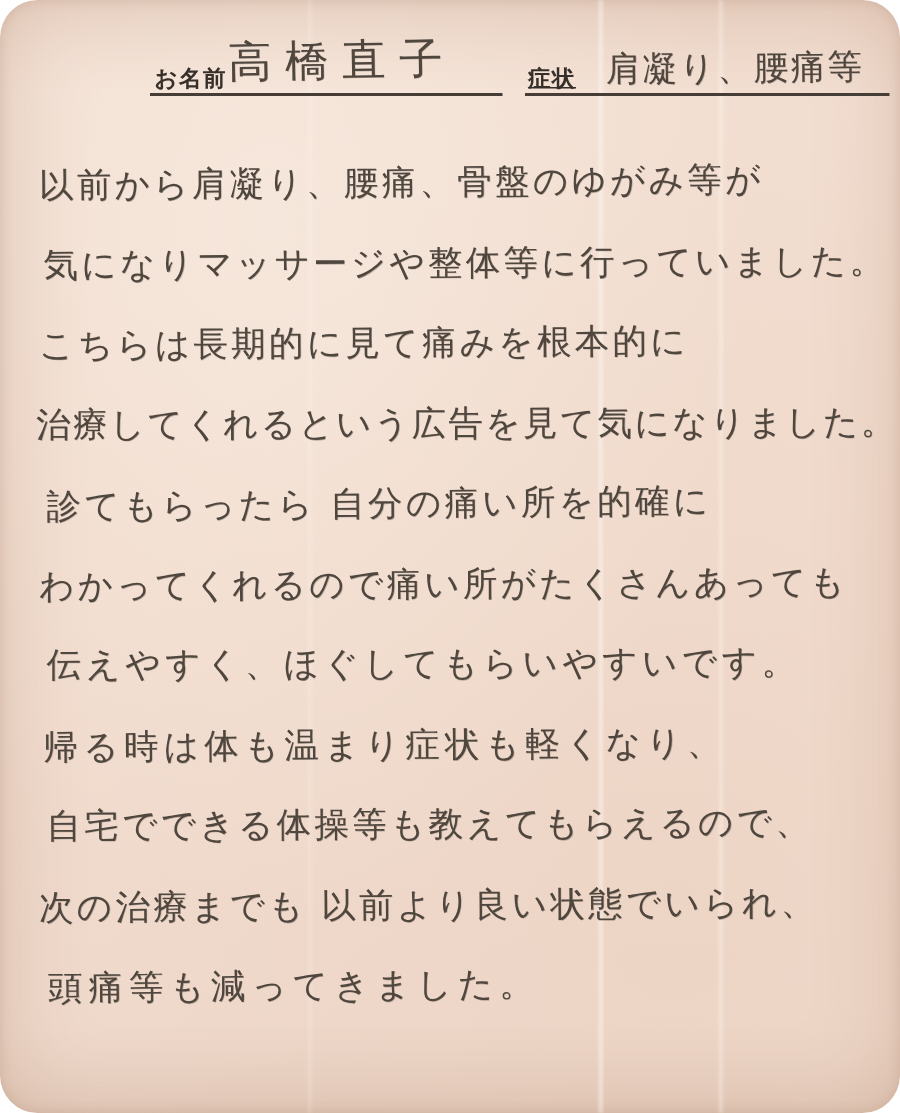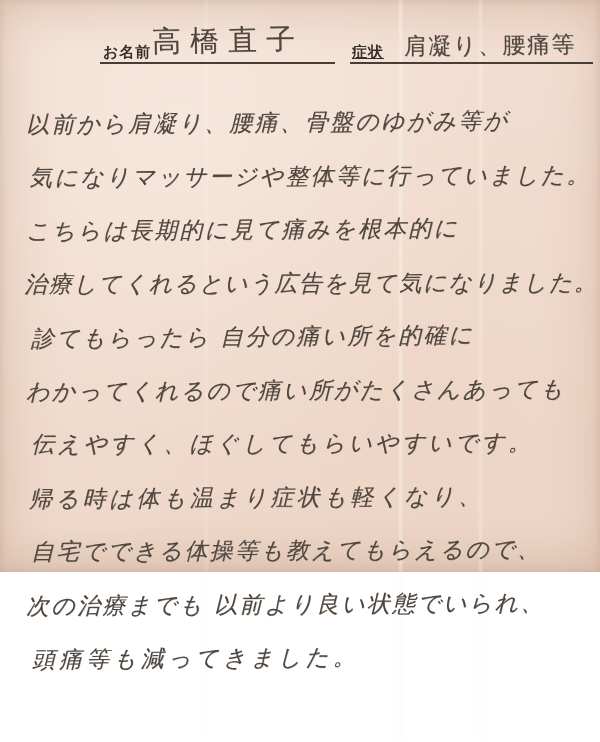--- a/index.html
+++ b/index.html
@@ -9,28 +9,29 @@
   body {
     width: 600px;
     height: 742px;
     overflow: hidden;
     font-family: "Liberation Sans", sans-serif;
   }
   
   .paper {
     position: relative;
     width: 600px;
-    height: 572px;
+    height: 742px;
     background:
       radial-gradient(ellipse at 30% 20%, rgba(255,248,240,0.35), rgba(255,255,255,0) 55%),
       radial-gradient(ellipse at 75% 80%, rgba(230,200,180,0.25), rgba(255,255,255,0) 60%),
       linear-gradient(180deg, #eed8ca 0%, #f2ded1 8%, #f1dcce 50%, #efd9cb 92%, #e9d2c3 100%);
     box-shadow:
       inset 0 0 55px rgba(170,125,100,0.30),
       inset 0 0 8px rgba(160,115,90,0.25);
+    border-radius: 25px;
   }
   
   .streak {
     position: absolute;
     top: 0;
     width: 3px;
     height: 742px;
     background: rgba(255,250,245,0.45);
     filter: blur(1px);
   }
@@ -89,21 +90,20 @@
     letter-spacing: 1.5px;
     transform: rotate(-0.6deg);
   }
 
   
   .testimonial {
     position: absolute;
     top: 96px;
     left: 24px;
     width: 566px;
-    font-style: italic;
   }
   .hand-line {
     height: 53.5px;
     line-height: 53.5px;
     font-size: 23px;
     letter-spacing: 2.2px;
   }
   .hand-line:nth-child(1)  { margin-left: 2px;  transform: rotate(-0.5deg); }
   .hand-line:nth-child(2)  { margin-left: 5px;  transform: rotate(-0.3deg); }
   .hand-line:nth-child(3)  { margin-left: 2px;  transform: rotate(-0.4deg); }

